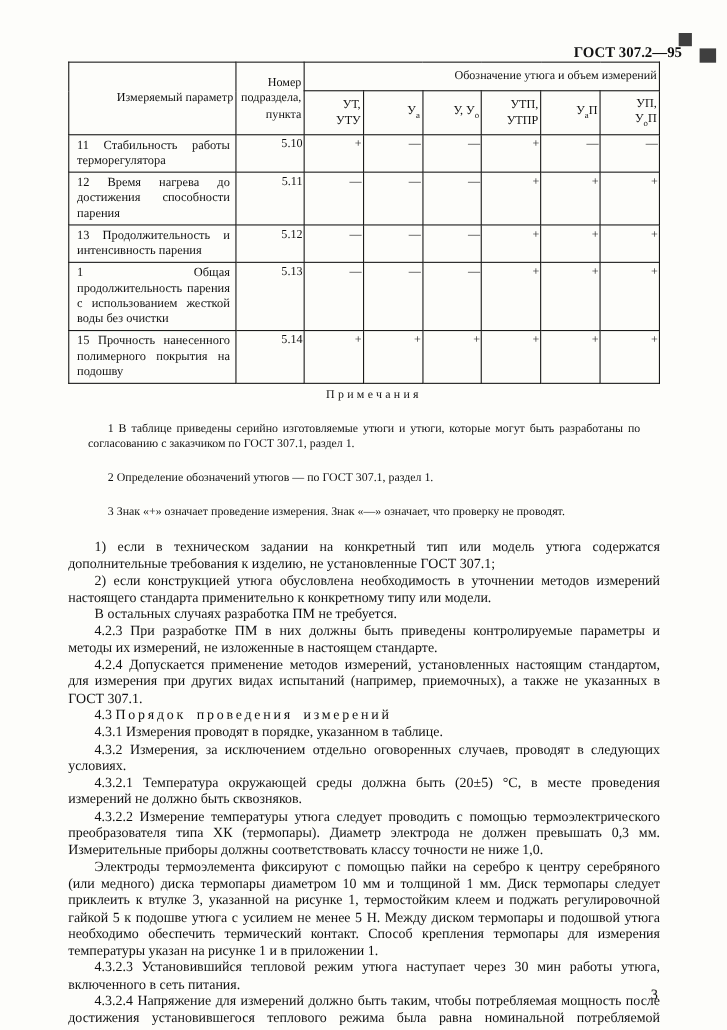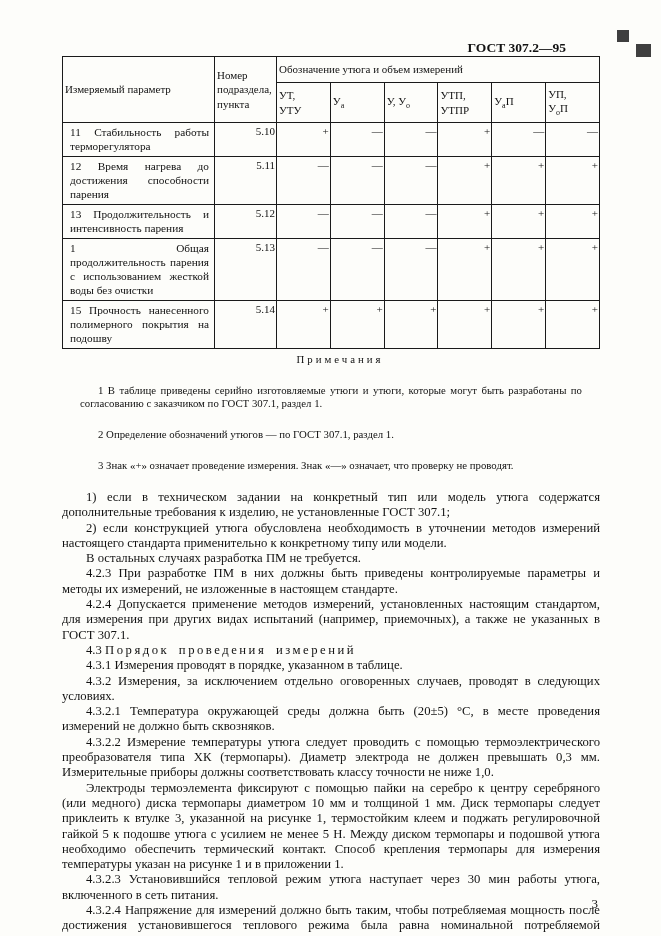--- a/index.html
+++ b/index.html
@@ -5,34 +5,34 @@
   * { box-sizing: border-box; }
   html, body { margin: 0; padding: 0; background: #fdfdfa; }
   .page {
     position: relative;
     width: 661px;
     height: 936px;
     margin: 0 auto;
     background: #fdfdfa;
     color: #121212;
     font-family: "Liberation Serif", "DejaVu Serif", serif;
-    padding: 40px 95px 0 62px;
+    padding: 40px 41px 0 62px;
     overflow: hidden;
   }
   .artifact { position: absolute; background: #3f3f3f; }
   .artifact.a1 { top: 30px; right: 32px; width: 12px; height: 12px; }
   .artifact.a2 { top: 44px; right: 10px; width: 15px; height: 13px; }
 
   .doc-code { text-align: right; font-weight: bold; font-size: 13.5px; line-height: 16px; }
   .caption { font-style: italic; font-size: 11.5px; line-height: 14px; margin-top: 13px; margin-bottom: 3px; }
 
   table.meas { width: 538px; border-collapse: collapse; table-layout: fixed; }
   table.meas th, table.meas td { border: 1px solid #1a1a1a; }
   table.meas th {
-    font-weight: normal; text-align: left; vertical-align: middle;
+    font-weight: normal; text-align: right; vertical-align: middle;
     font-size: 11px; line-height: 1.3; padding: 2px 2px;
   }
   th.c-param { width: 152px; }
   th.c-clause { width: 62px; }
   th.c-val { width: 54px; height: 40px; margin-top: 16px; }
   tr.group-row th { height: 26px; }
   td.param {
     font-size: 11.3px; line-height: 1.24; text-align: justify;
     vertical-align: top; padding: 2px 5px 3px 7px;
   }

